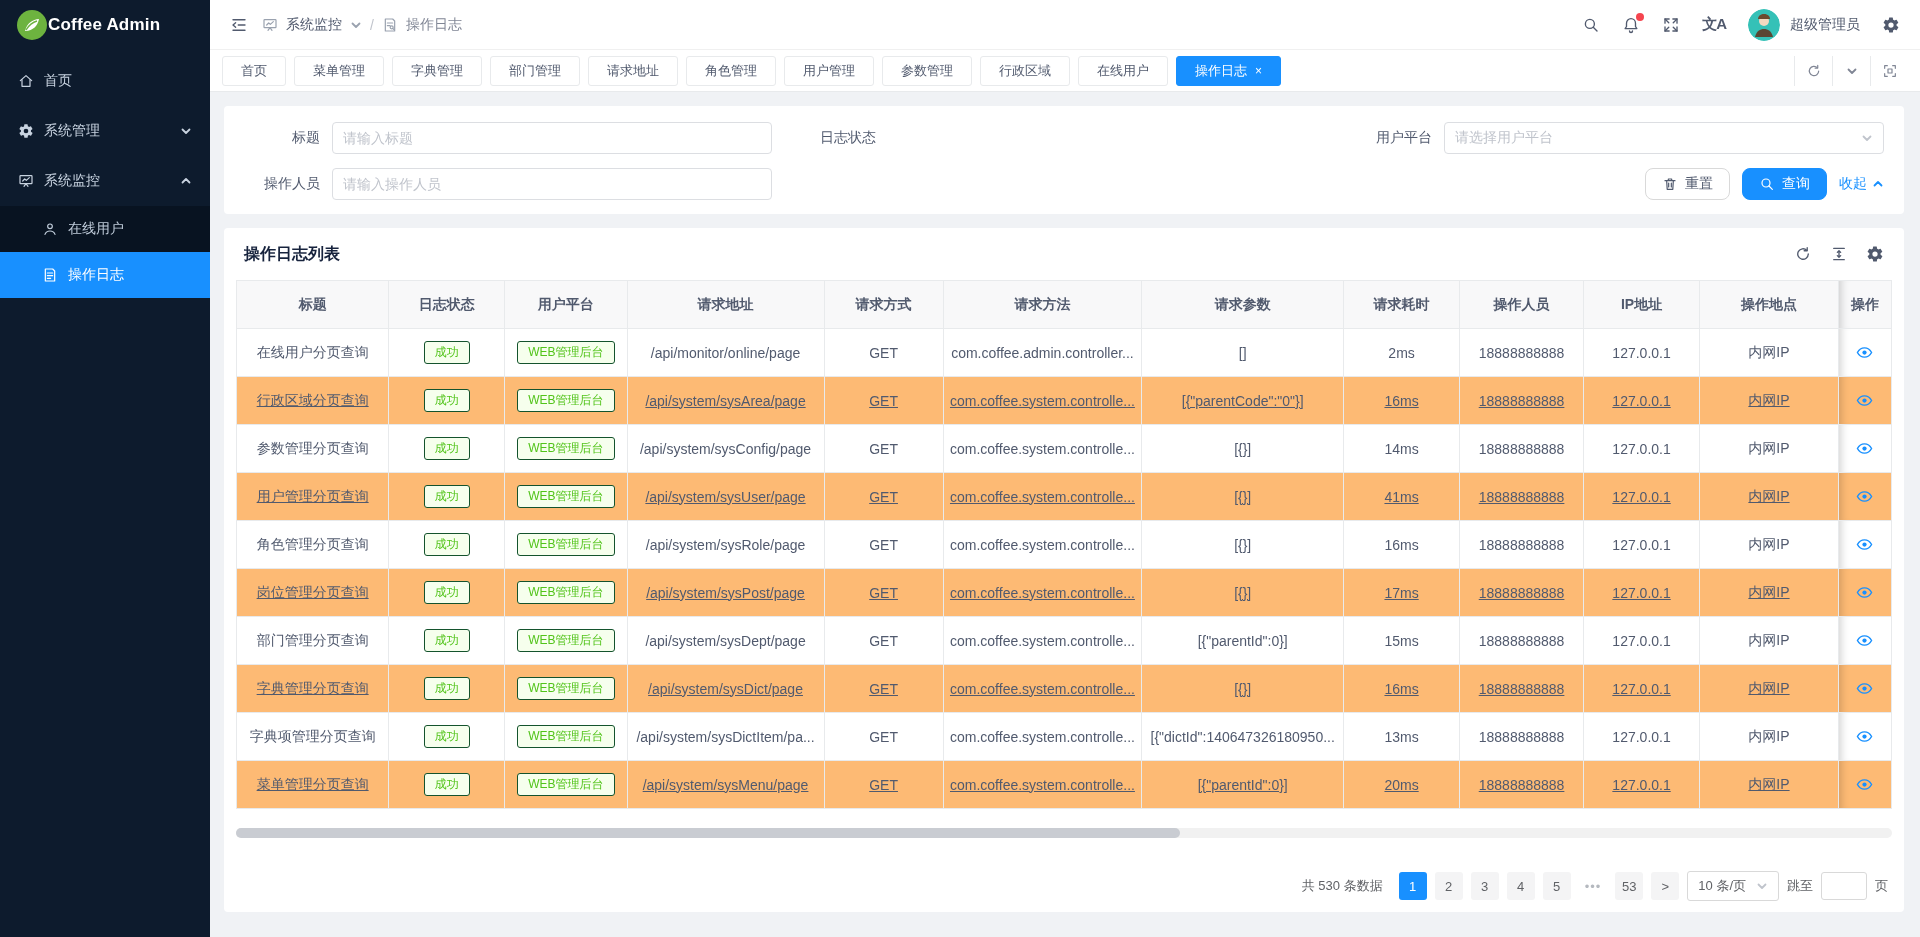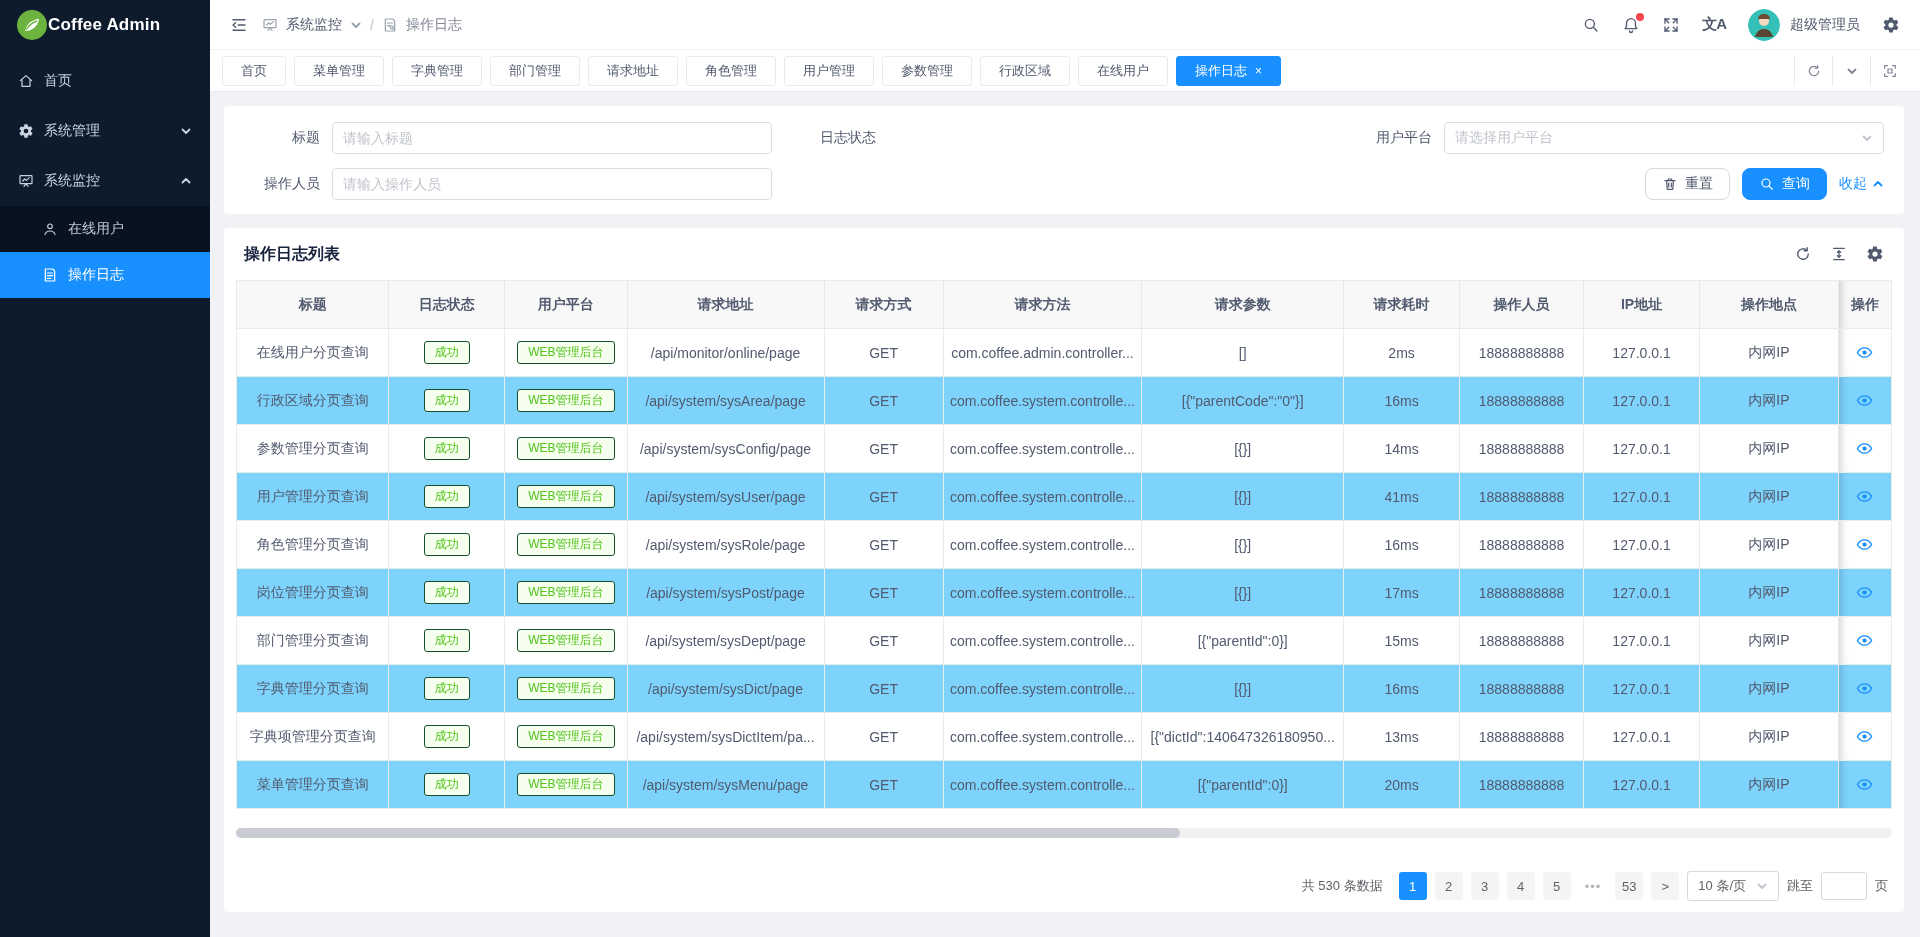--- a/index.html
+++ b/index.html
@@ -69,21 +69,21 @@
   
   .table-card { background:#fff; border-radius:4px; margin-top:14px; flex:1; display:flex; flex-direction:column; min-height:0; }
   .card-head { height:52px; flex:none; display:flex; align-items:center; padding:0 20px; }
   .card-title { font-size:16px; color:#17233d; font-weight:bold; }
   .card-tools { margin-left:auto; display:flex; align-items:center; gap:18px; color:#515a6e; }
   .table-wrap { padding:0 12px; flex:none; }
   table { width:100%; border-collapse:collapse; table-layout:fixed; }
   th, td { border:1px solid #e8eaec; text-align:center; overflow:hidden; white-space:nowrap; text-overflow:ellipsis; font-weight:normal; }
   th { height:48px; background:#f8f8f9; color:#515a6e; font-weight:bold; font-size:14px; }
   td { height:48px; color:#515a6e; font-size:14px; padding:0 6px; }
-  tr.even td { background:#7dd3fc; }
+  tr.even td { background:#fdba74;text-decoration:underline; }
   tr.odd td { background:#fff; }
   .tag { display:inline-block; padding:3px 10px; font-size:12px; color:#52c41a; background:#f6ffed; border:1px solid #14532d; border-radius:3px; line-height:1.3; }
   td.action-col, th.action-col { box-shadow:inset 10px 0 8px -8px rgba(0,0,0,.18); }
   .eye { width:17px; height:17px; cursor:pointer; display:inline-block; vertical-align:middle; }
 
   .flex-spacer { flex:1; background:#fff; }
   .hscroll { height:10px; margin:0 12px; border-radius:5px; background:#f1f1f1; position:relative; flex:none; }
   .hscroll .thumb { position:absolute; left:0; top:0; height:10px; width:57%; border-radius:5px; background:#c9ccd2; cursor:pointer; }
 
   

